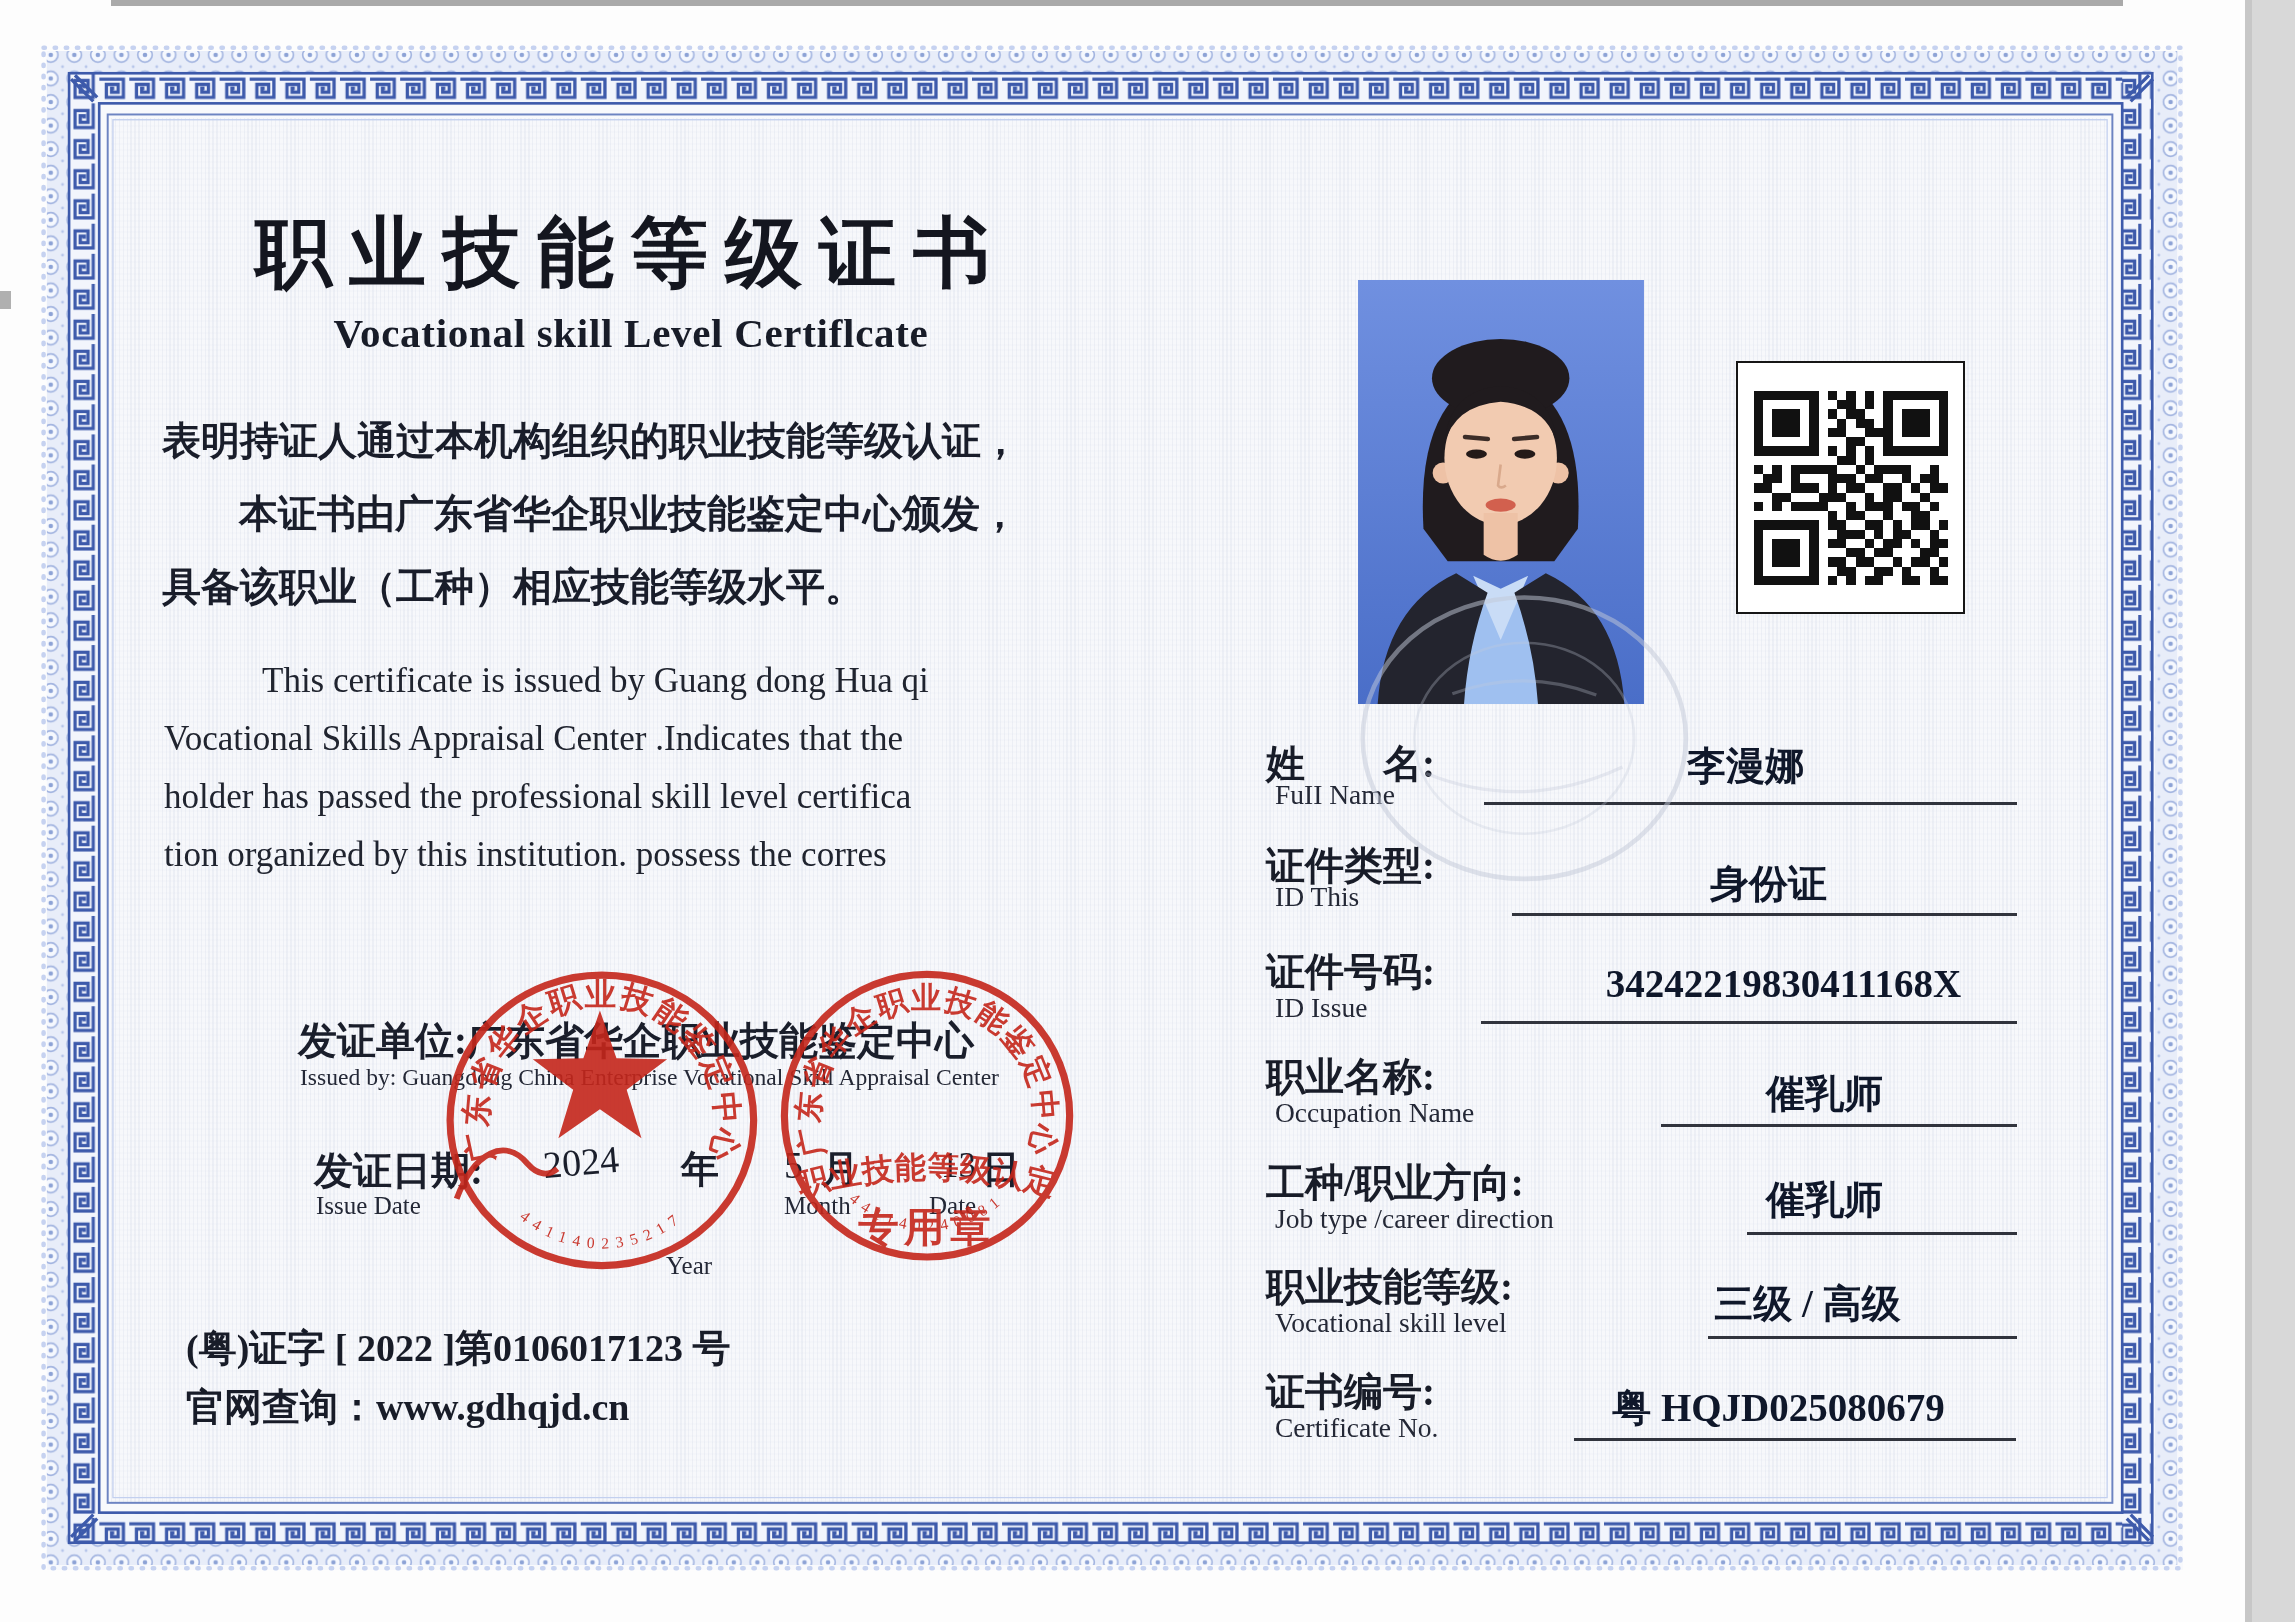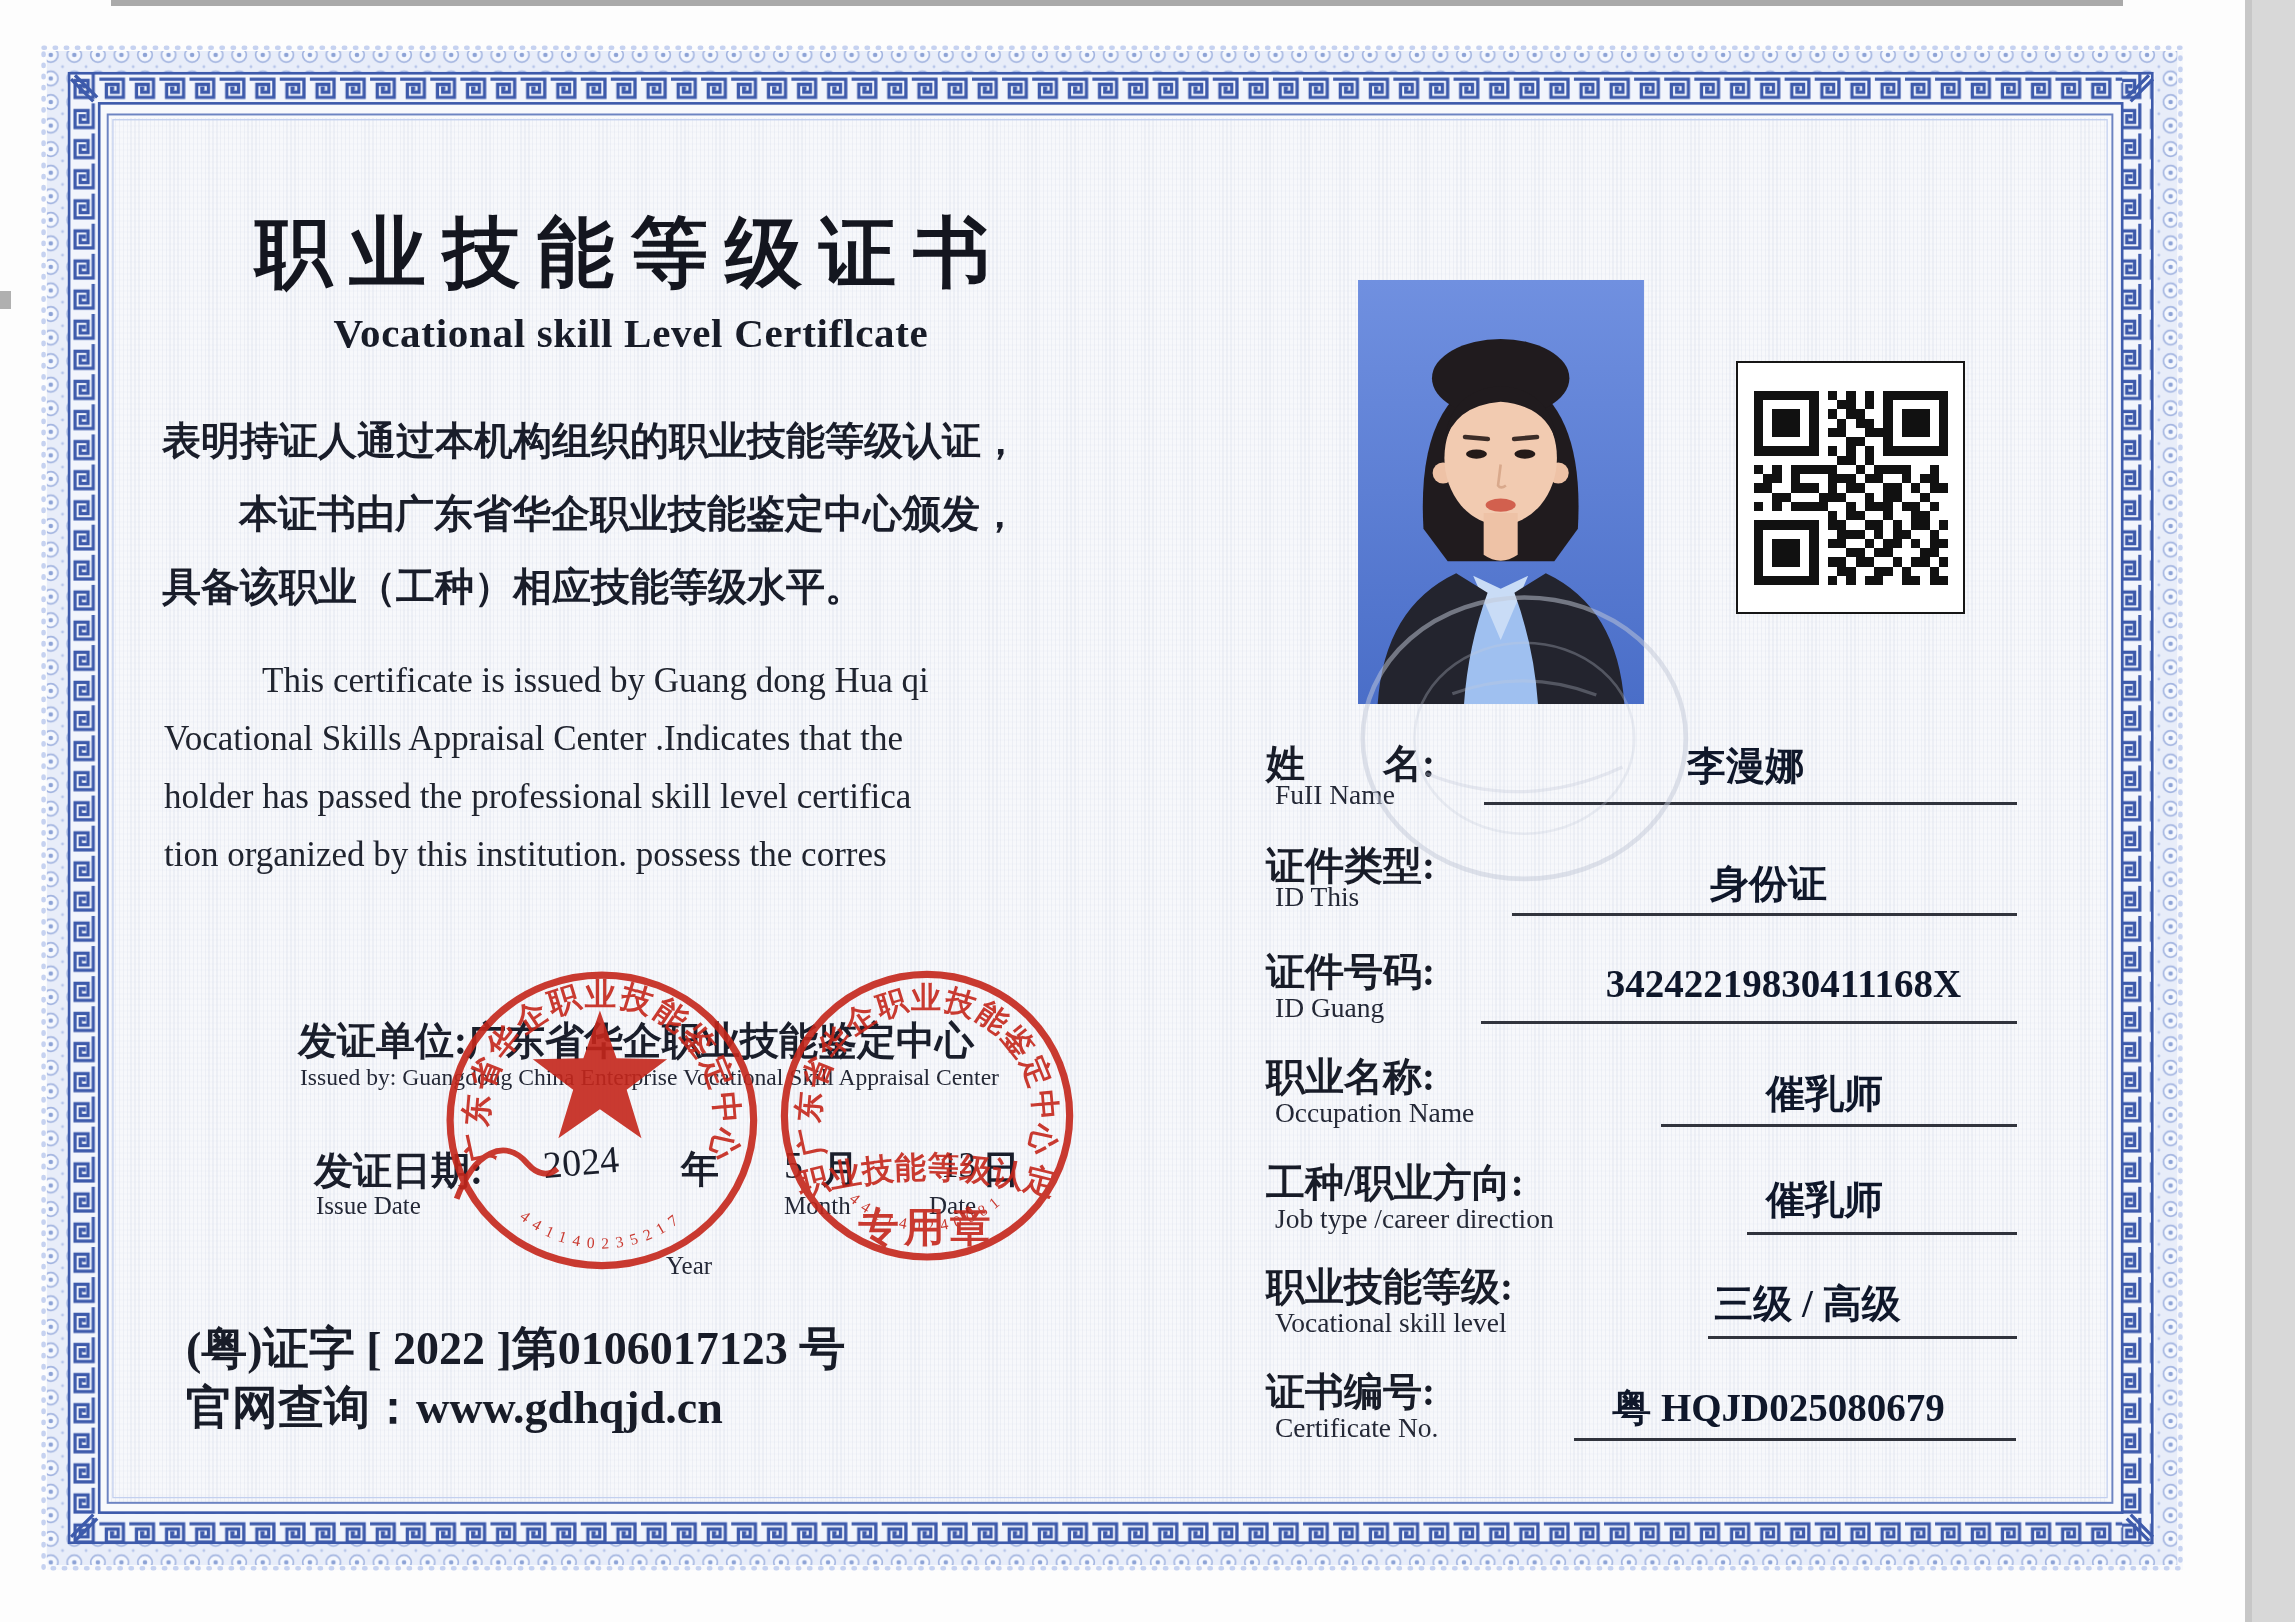--- a/index.html
+++ b/index.html
@@ -42,21 +42,21 @@
   .cn-par .ln.indent{text-indent:77px;}
   .en-par{left:164px;top:652px;width:962px;z-index:5;}
   .en-par .ln{font-size:35px;line-height:58px;color:#20242f;white-space:nowrap;}
   .en-par .ln.indent{text-indent:98px;}
   .issuer-line{left:298px;top:1014px;font-size:39px;font-weight:600;color:#1a1e2b;white-space:nowrap;z-index:5;}
   .issuer-cap{left:300px;top:1064px;font-size:23.6px;color:#242836;white-space:nowrap;z-index:5;}
   .date-el{z-index:5;white-space:nowrap;color:#1a1e2b;}
   .date-label{left:314px;top:1144px;font-size:39px;font-weight:600;}
   .date-cap{font-size:25px;color:#242836;}
   .reg{left:186px;top:1319px;z-index:5;}
-  .reg .ln{font-size:46px;line-height:59px;font-weight:600;color:#181c28;white-space:nowrap;}
+  .reg .ln{font-size:38px;line-height:59px;font-weight:600;color:#181c28;white-space:nowrap;}
   .reg .bold{font-weight:700;}
   
   .flabel{position:absolute;left:1266px;font-size:39px;font-weight:600;color:#181c28;white-space:nowrap;z-index:5;}
   .fcap{position:absolute;left:1275px;font-size:27.5px;color:#242836;white-space:nowrap;z-index:5;}
   .fval{position:absolute;width:563px;text-align:center;font-size:39px;font-weight:600;color:#0f172a;white-space:nowrap;z-index:5;font-family:Liberation Serif, serif;}
   .fline{position:absolute;height:2.6px;background:#31343d;z-index:4;}
   
   .photo{left:1358px;top:280px;width:286px;height:424px;z-index:5;}
   
   .qrbox{
@@ -162,21 +162,21 @@
 <div id="fields">
     <div class="flabel" style="top: 737px;">姓　　名:</div>
     <div class="fcap" style="top: 779px;">FuII Name</div>
     <div class="fval" style="top: 739px; left: 1464px;">李漫娜</div>
     <div class="fline" style="top: 802px; left: 1484px; width: 533px;"></div>
     <div class="flabel" style="top: 839px;">证件类型:</div>
     <div class="fcap" style="top: 881px;">ID This</div>
     <div class="fval" style="top: 857px; left: 1487px;">身份证</div>
     <div class="fline" style="top: 913px; left: 1512px; width: 505px;"></div>
     <div class="flabel" style="top: 945px;">证件号码:</div>
-    <div class="fcap" style="top: 992px;">ID Guang</div>
+    <div class="fcap" style="top: 992px;">ID Issue</div>
     <div class="fval" style="top: 961px; left: 1502px;">34242219830411168X</div>
     <div class="fline" style="top: 1021px; left: 1481px; width: 536px;"></div>
     <div class="flabel" style="top: 1050px;">职业名称:</div>
     <div class="fcap" style="top: 1097px;">Occupation Name</div>
     <div class="fval" style="top: 1067px; left: 1543px;">催乳师</div>
     <div class="fline" style="top: 1124px; left: 1661px; width: 356px;"></div>
     <div class="flabel" style="top: 1156px;">工种/职业方向:</div>
     <div class="fcap" style="top: 1203px;">Job type /career direction</div>
     <div class="fval" style="top: 1173px; left: 1543px;">催乳师</div>
     <div class="fline" style="top: 1232px; left: 1747px; width: 270px;"></div>

